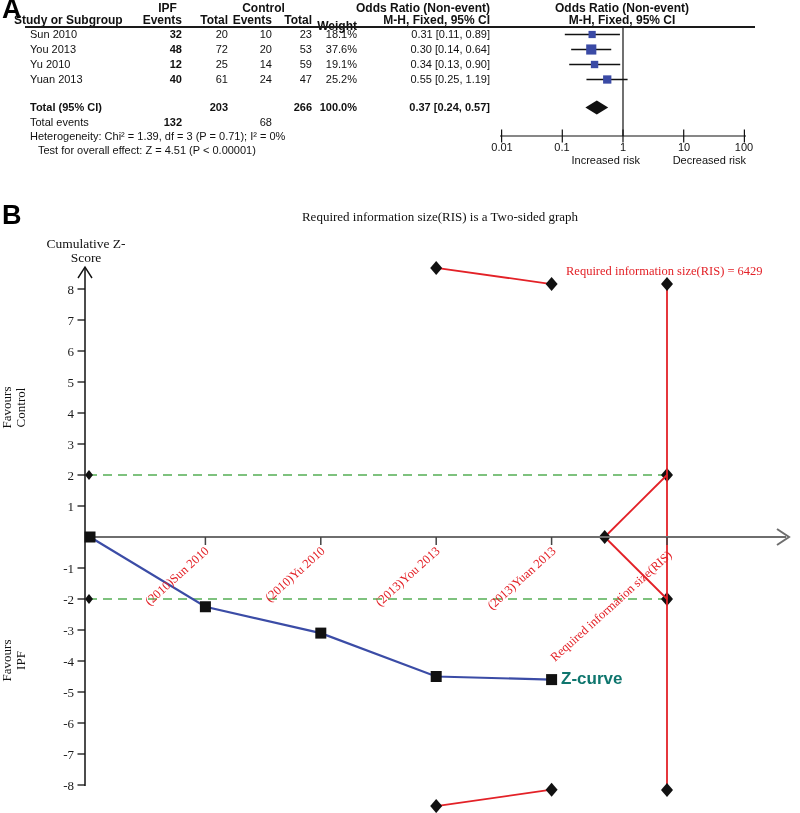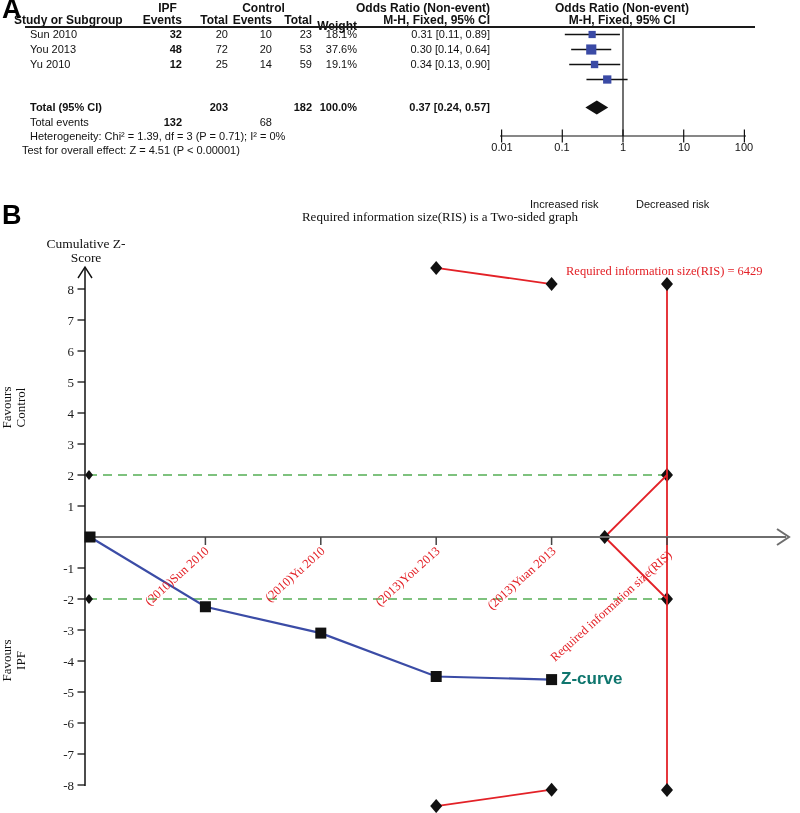--- a/index.html
+++ b/index.html
@@ -16,21 +16,21 @@
   .c-e1{left:130px;width:52px;text-align:right;font-weight:bold;}
   .c-t1{left:186px;width:42px;text-align:right;}
   .c-e2{left:228px;width:44px;text-align:right;}
   .c-t2{left:272px;width:40px;text-align:right;}
   .c-w{left:312px;width:45px;text-align:right;}
   .c-or{left:360px;width:130px;text-align:right;}
   .bold{font-weight:bold;}
   .ctr{text-align:center;}
   .rule{background:#1a1a1a;height:1.5px;}
   .ftick{font-size:11px;width:44px;text-align:center;height:12px;line-height:12px;}
-  .frisk{font-size:11px;width:110px;text-align:left;height:13px;line-height:13px;margin-top:44px;}
+  .frisk{font-size:11px;width:110px;text-align:right;height:13px;line-height:13px;}
   
   .serif{font-family:"Liberation Serif",serif;}
   .btitle{font-size:13px;width:400px;text-align:center;height:15px;line-height:15px;}
   .ylab{font-size:13.5px;width:80px;text-align:center;line-height:13.5px;}
   .fav{font-size:13px;width:60px;height:27px;line-height:13.5px;text-align:center;
        transform:rotate(-90deg);}
   .redlab{color:#e32127;font-family:"Liberation Serif",serif;font-size:12.5px;white-space:nowrap;}
   .rot{width:100px;height:14px;line-height:14px;text-align:right;
        transform:rotate(-42deg);transform-origin:100% 50%;}
   .rot-ris{width:175px;height:14px;line-height:14px;text-align:right;
@@ -162,38 +162,47 @@
   </div>
   <div class="row" style="top:57px;">
     <div class="c c-study">Yu 2010</div>
     <div class="c c-e1">12</div>
     <div class="c c-t1">25</div>
     <div class="c c-e2">14</div>
     <div class="c c-t2">59</div>
     <div class="c c-w">19.1%</div>
     <div class="c c-or">0.34 [0.13, 0.90]</div>
   </div>
+  <div class="row" style="top:72px;">
+    <div class="c c-study">Yuan 2013</div>
+    <div class="c c-e1">40</div>
+    <div class="c c-t1">61</div>
+    <div class="c c-e2">24</div>
+    <div class="c c-t2">47</div>
+    <div class="c c-w">25.2%</div>
+    <div class="c c-or">0.55 [0.25, 1.19]</div>
+  </div>
 
   <div class="row bold" style="top:100px;">
     <div class="c c-study">Total (95% CI)</div>
     <div class="c c-t1">203</div>
-    <div class="c c-t2">182</div>
+    <div class="c c-t2">266</div>
     <div class="c c-w">100.0%</div>
     <div class="c c-or">0.37 [0.24, 0.57]</div>
   </div>
   <div class="row" style="top:115px;">
     <div class="c c-study">Total events</div>
     <div class="c c-e1">132</div>
     <div class="c c-e2">68</div>
   </div>
   <div class="row" style="top:129px;">
     <div class="c" style="left:30px;width:420px;">Heterogeneity: Chi² = 1.39, df = 3 (P = 0.71); I² = 0%</div>
   </div>
   <div class="row" style="top:143px;">
-    <div class="c" style="left:22px;width:420px;">Test for overall effect: Z = 4.51 (P &lt; 0.00001)</div>
+    <div class="c" style="left:38px;width:420px;">Test for overall effect: Z = 4.51 (P &lt; 0.00001)</div>
   </div>
 
   <div class="abs ftick" style="left:480px;top:141px;">0.01</div>
   <div class="abs ftick" style="left:540px;top:141px;text-align:center;">0.1</div>
   <div class="abs ftick" style="left:601px;top:141px;">1</div>
   <div class="abs ftick" style="left:662px;top:141px;">10</div>
   <div class="abs ftick" style="left:722px;top:141px;">100</div>
   <div class="abs frisk" style="left:530px;top:154px;">Increased risk</div>
   <div class="abs frisk" style="left:636px;top:154px;">Decreased risk</div>
 

